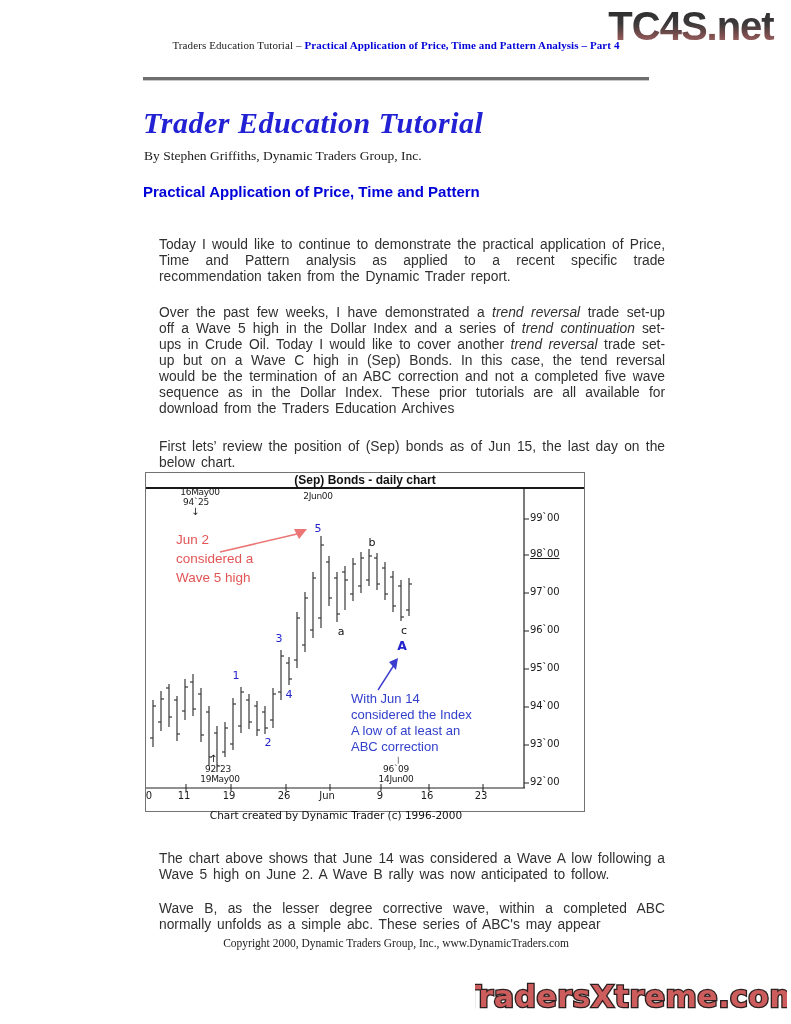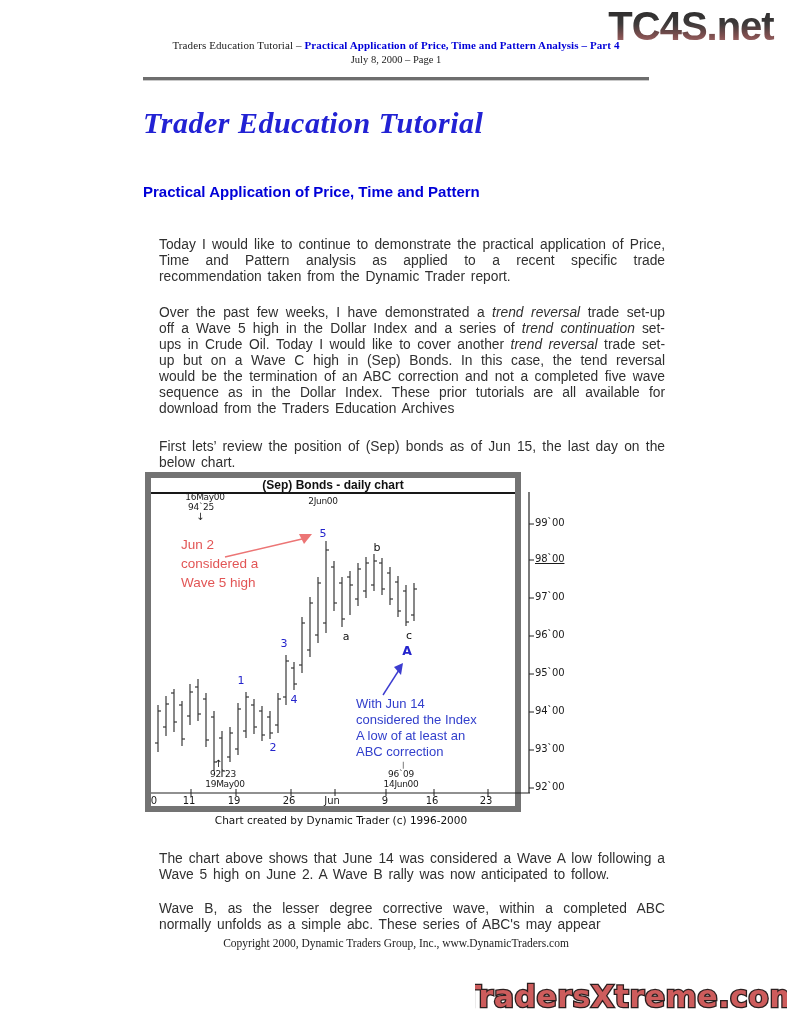--- a/index.html
+++ b/index.html
@@ -20,22 +20,22 @@
      font-style:italic;font-weight:bold;font-size:30px;color:var(--title-blue,#2222d4);letter-spacing:.5px;}
   .byline{position:absolute;left:144px;top:148px;font-family:"Liberation Serif",serif;
           font-size:13.5px;color:#1a1a1a;}
   h2{position:absolute;left:143px;top:183px;margin:0;font-size:15px;font-weight:bold;
      color:var(--heading-blue,#0000d8);}
   
   .body{position:absolute;left:143px;width:506px;margin:16px;font-size:13.8px;line-height:16px;
         color:#303030;text-align:justify;word-spacing:2px;}
   .p1{top:221px;} .p2{top:289px;} .p3{top:423px;} .p4{top:835px;} .p5{top:885px;}
   
-  .chart{position:absolute;left:145px;top:472px;width:376px;height:340px;
-         border:6px solid #737373;box-sizing:border-box;background:#fff;}
+  .chart{position:absolute;left:145px;top:472px;width:440px;height:340px;
+         border:1px solid #737373;box-sizing:border-box;background:#fff;}
   .chart-title{position:relative;z-index:4;height:14px;border-bottom:2px solid #181818;background:#fff;
                text-align:center;font:bold 12px/14px "Liberation Sans",sans-serif;color:#111;}
   #chart-svg{position:absolute;left:0;top:0;z-index:1;}
   #chart-labels{position:absolute;left:0;top:0;width:420px;height:336px;z-index:2;}
   .clab{position:absolute;transform:translateX(-50%);white-space:nowrap;line-height:1;
         font-family:"DejaVu Sans",sans-serif;color:#1a1a1a;}
   .tiny{font-size:9px;letter-spacing:-.3px;}
   .arrow-glyph{font-size:10px;}
   .tickmark{font-size:7px;}
   .wave-blue{font-size:11px;color:var(--wave-blue,#2424cc);}
@@ -73,25 +73,25 @@
           <stop offset="75%" stop-color="#855252"></stop>
           <stop offset="100%" stop-color="#b98888"></stop>
         </linearGradient>
       </defs>
       <text x="100" y="38" text-anchor="middle" fill="url(#tc4sgrad)" font-family="Liberation Sans, sans-serif" font-weight="bold" font-size="40" letter-spacing="-1">TC4S.net</text>
     </svg>
   </div>
 
   <div class="header">
     <div class="h-line1"><span>Traders Education Tutorial – </span><span class="h-blue">Practical Application of Price, Time and Pattern Analysis – Part 4</span></div>
-    <div class="h-line2">July 8, 2000 – Page 1</div>
   </div>
   <div class="header-rule"></div>
 
   <h1>Trader Education Tutorial</h1>
+  <div class="byline">By Stephen Griffiths, Dynamic Traders Group, Inc.</div>
   <h2>Practical Application of Price, Time and Pattern</h2>
 
   <p class="body p1">Today I would like to continue to demonstrate the practical application of Price, Time and Pattern analysis as applied to a recent specific trade recommendation taken from the Dynamic Trader report.</p>
   <p class="body p2" id="p2"><span>Over the past few weeks, I have demonstrated a </span><em>trend reversal</em><span> trade set-up off a Wave 5 high in the Dollar Index and a series of </span><em>trend continuation</em><span> set-ups in Crude Oil. Today I would like to cover another </span><em>trend reversal</em><span> trade set-up but on a Wave C high in (Sep) Bonds. In this case, the tend reversal would be the termination of an ABC correction and not a completed five wave sequence as in the Dollar Index. These prior tutorials are all available for download from the Traders Education Archives</span></p>
   <p class="body p3">First lets’ review the position of (Sep) bonds as of Jun 15, the last day on the below chart.</p>
 
   <div class="chart">
     <div class="chart-title">(Sep) Bonds - daily chart</div>
 
     <svg id="chart-svg" width="420" height="336" viewBox="0 0 420 336">

